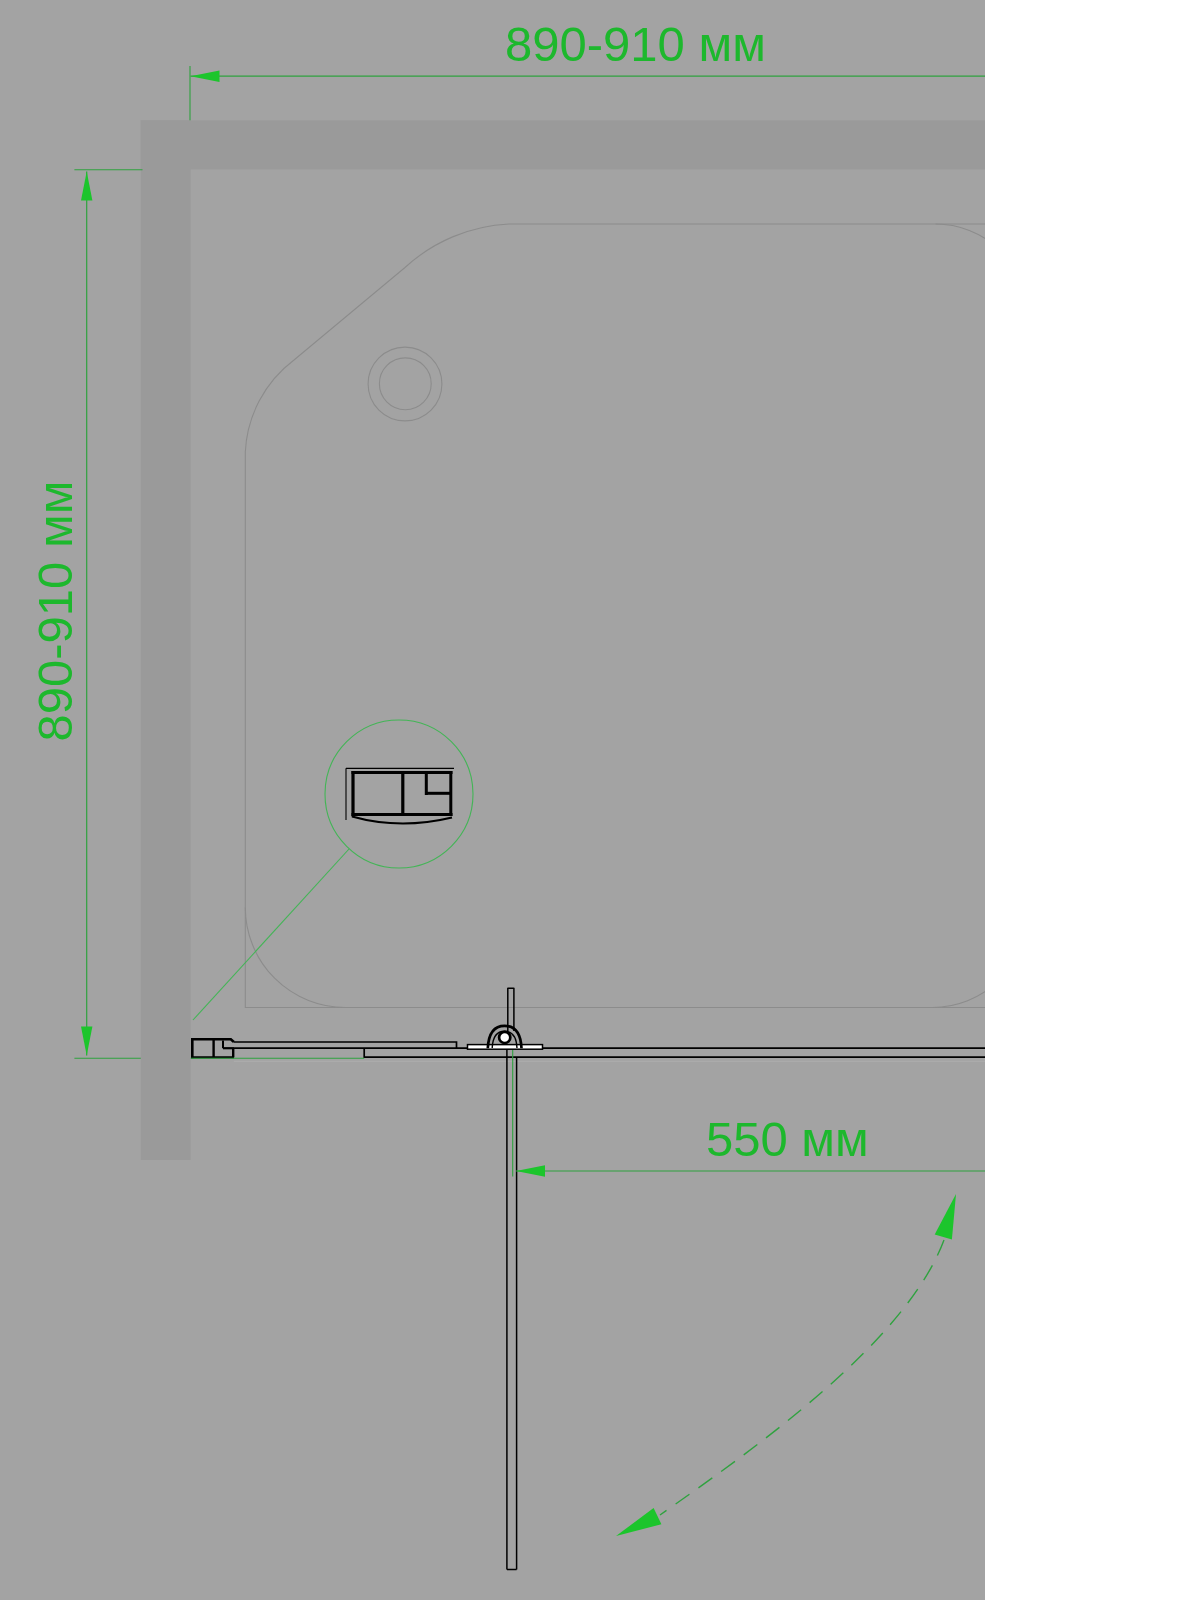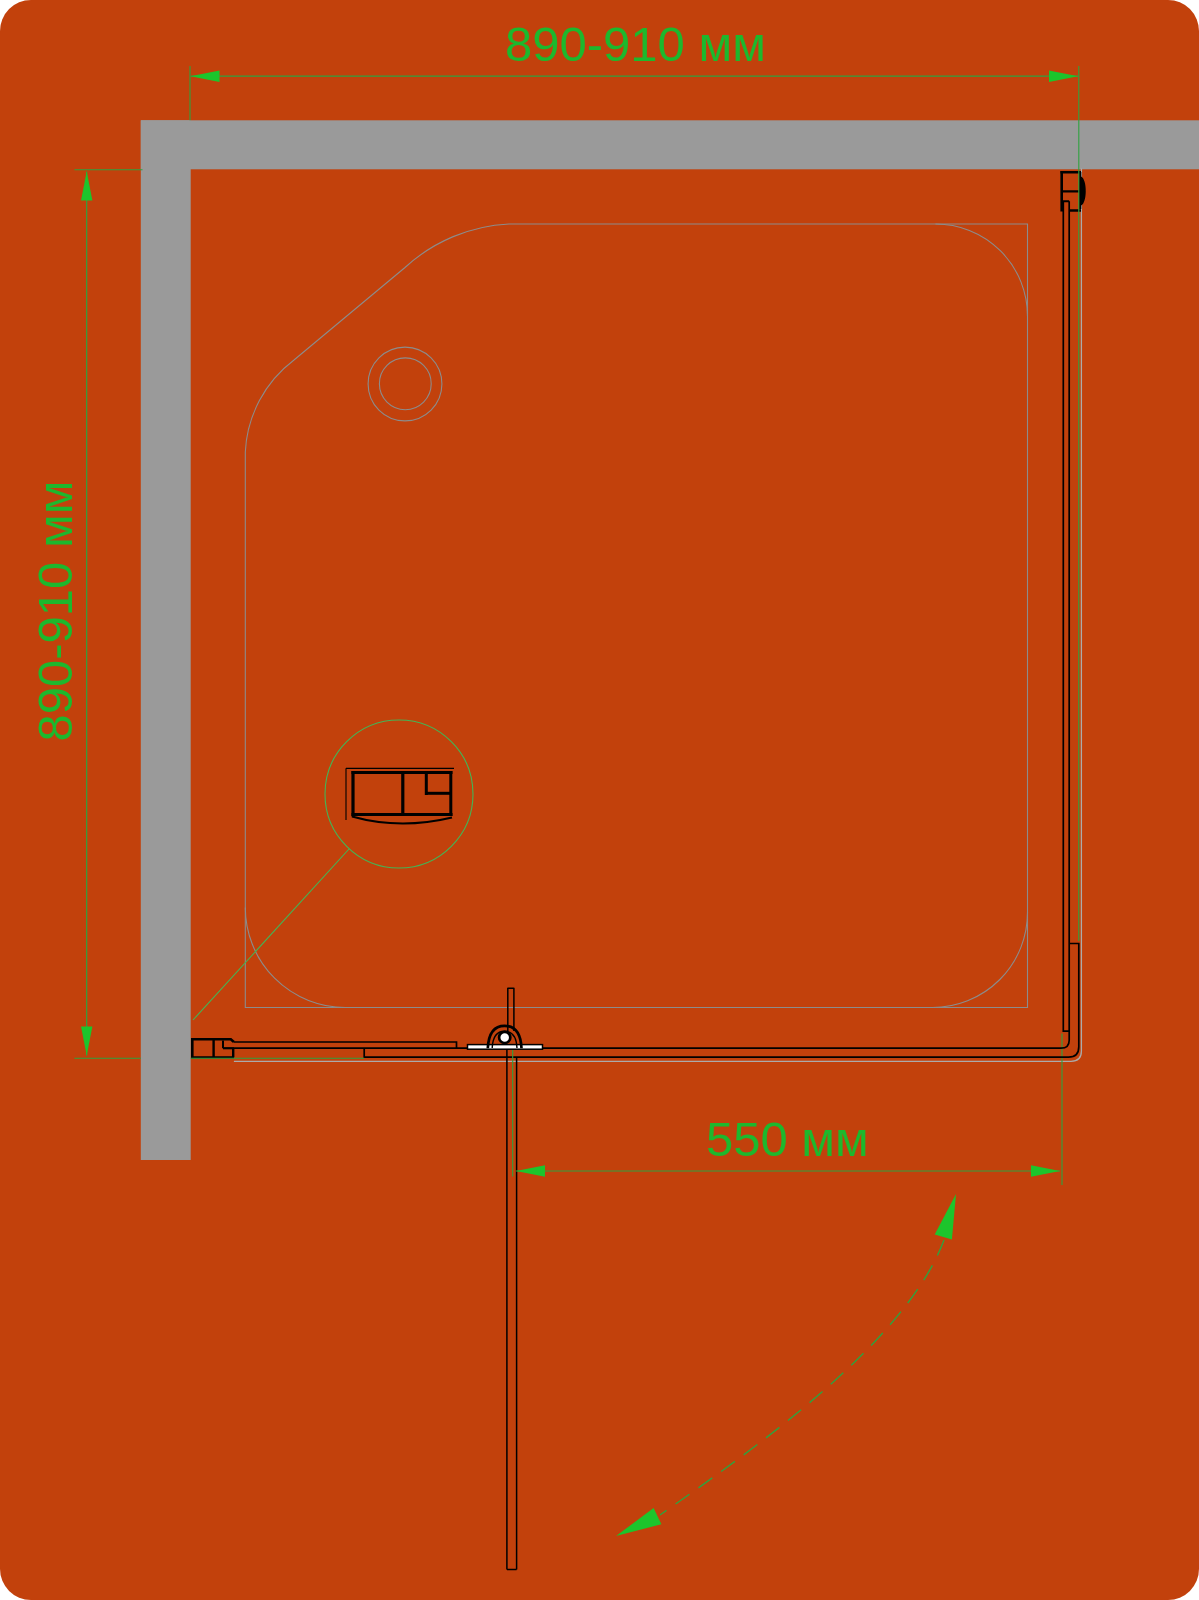--- a/index.html
+++ b/index.html
@@ -1,16 +1,16 @@
 <!DOCTYPE html>
 <html><head>
 <meta charset="utf-8">
 <style>
   html,body{margin:0;padding:0;background:#ffffff;}
-  #page{position:relative;width:1199px;height:1600px;background:#c2410c;overflow:hidden;border-radius:31px;}
+  #page{position:relative;width:985px;height:1600px;background:#a3a3a3;overflow:hidden;}
   svg{position:absolute;left:0;top:0;}
   text{font-family:"Liberation Sans", sans-serif;}
 </style>
 </head>
 <body>
 <div id="page">
 <svg width="1199" height="1600" viewBox="0 0 1199 1600">
 
   <rect x="140.8" y="120.3" width="1058.2" height="49" fill="#9a9a9a"></rect>
 

